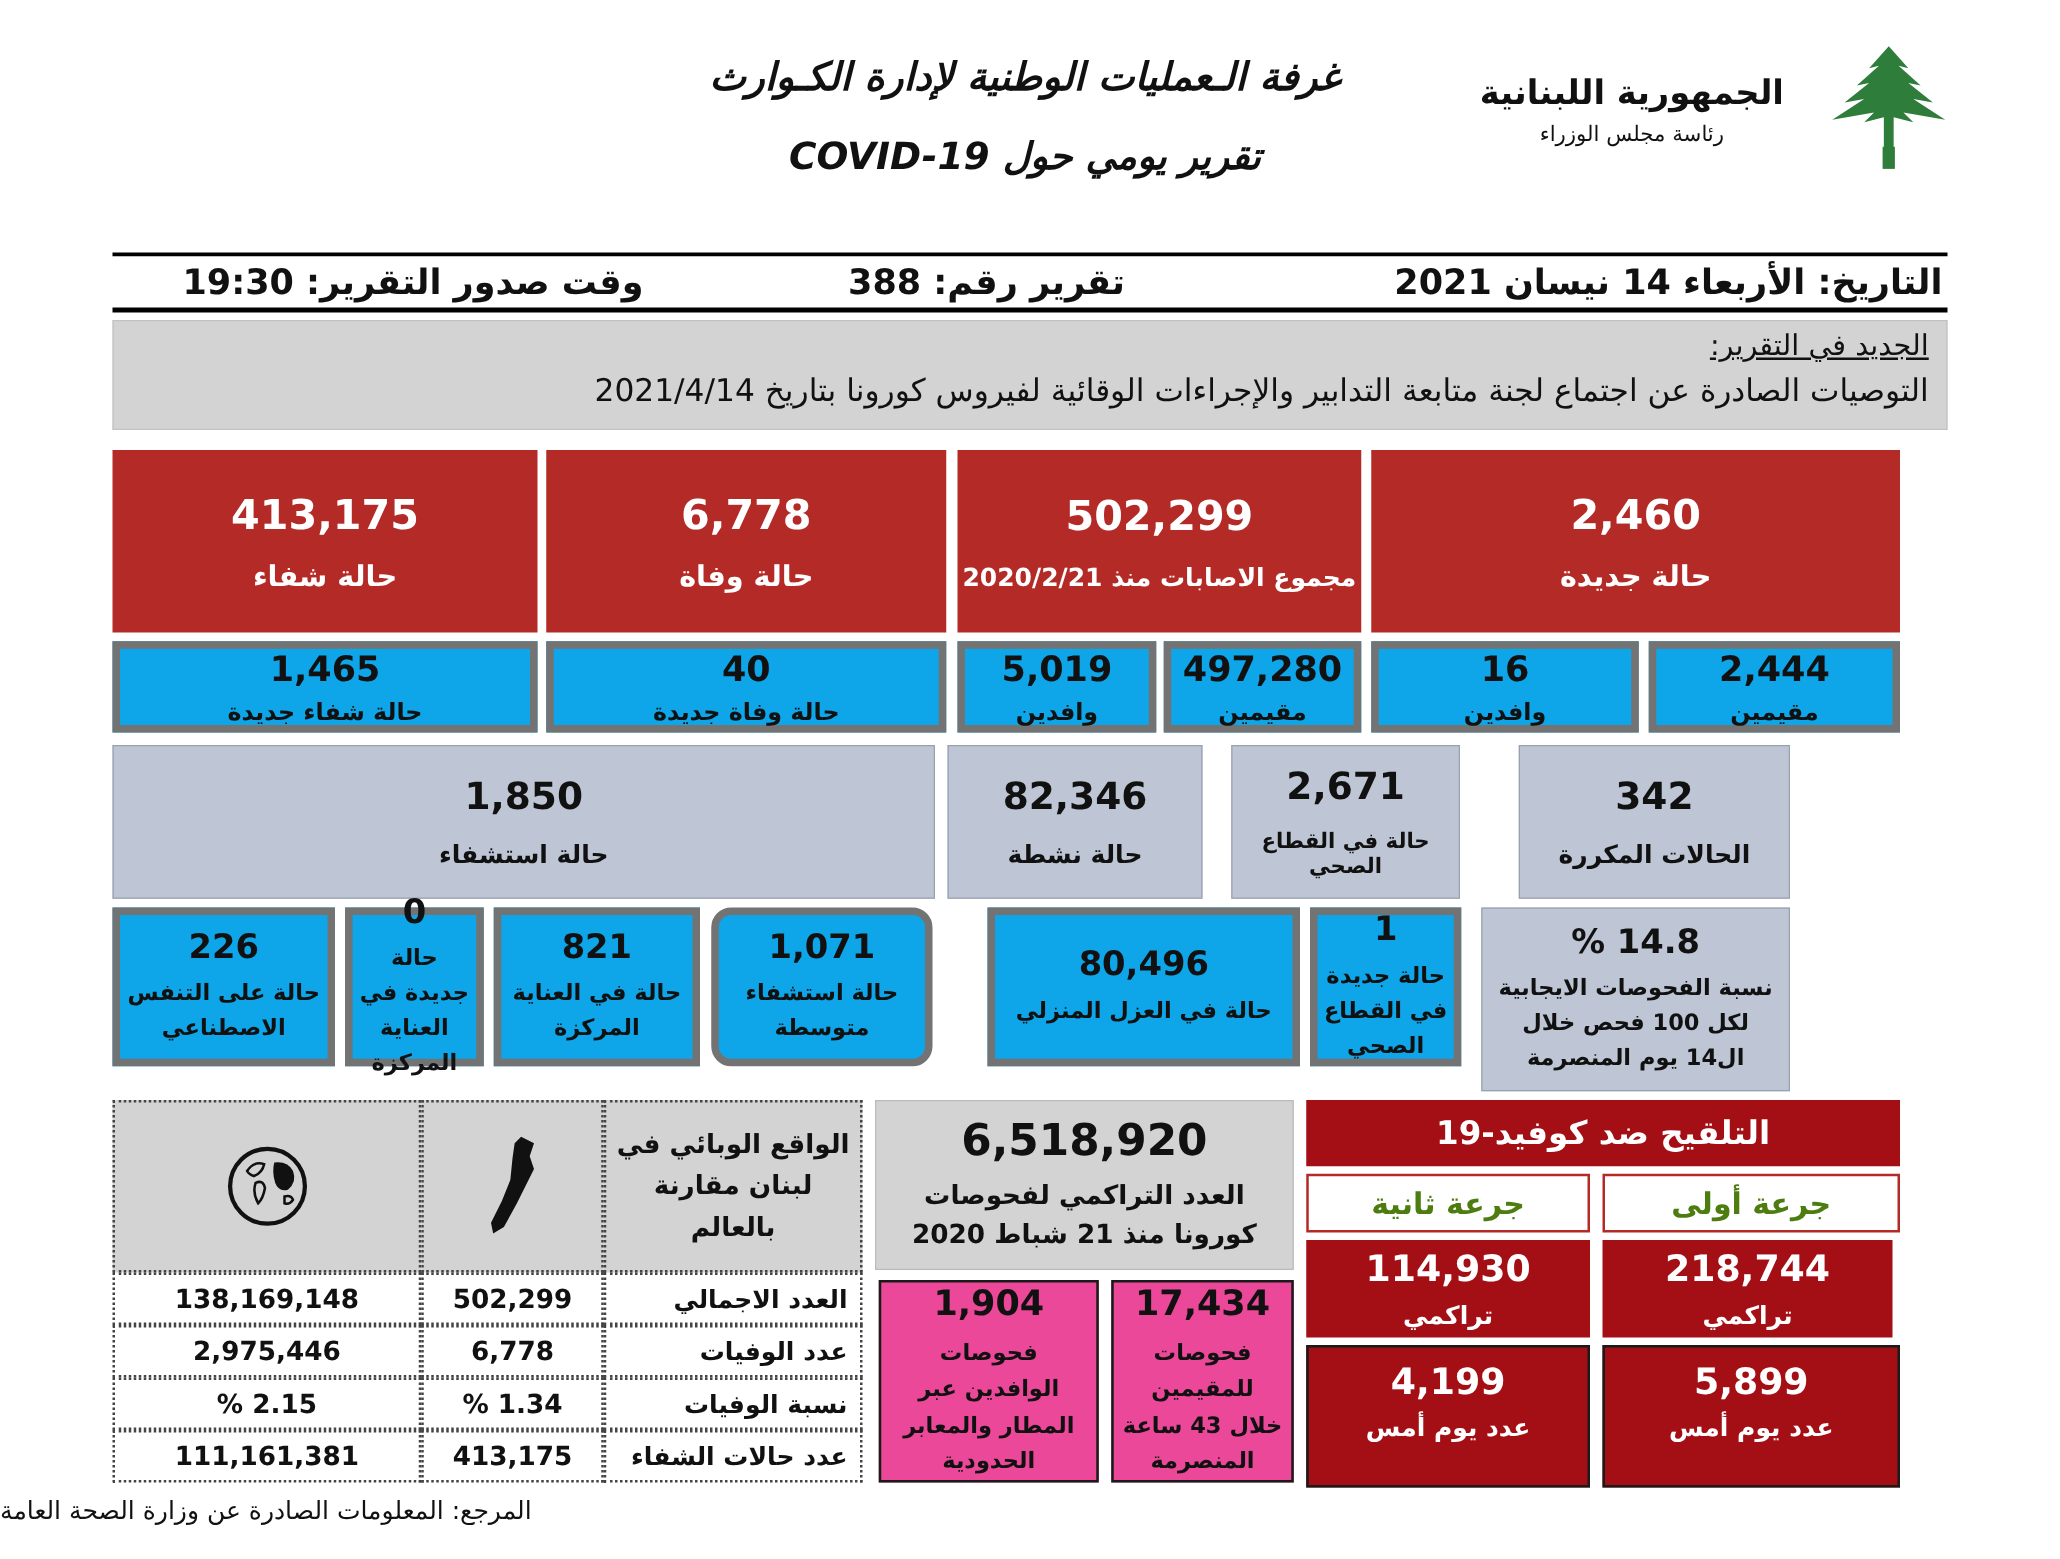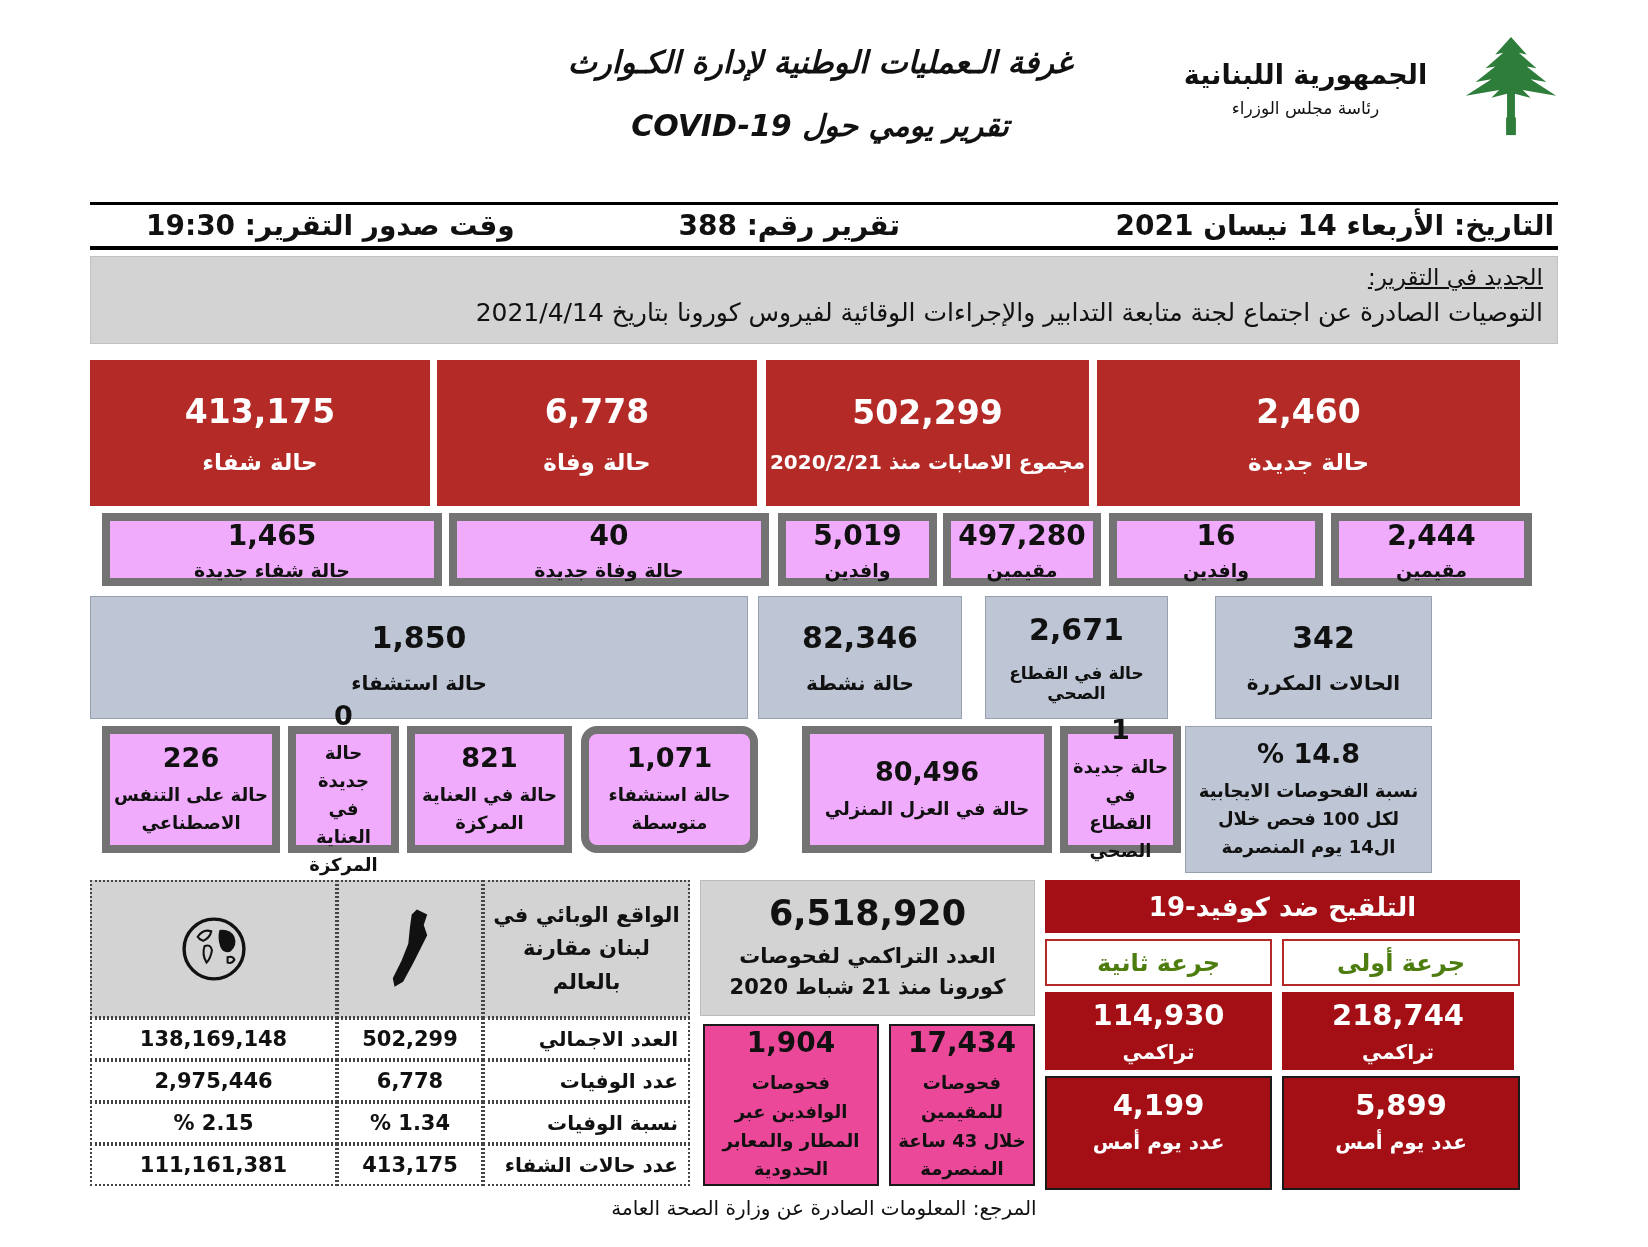--- a/index.html
+++ b/index.html
@@ -30,21 +30,21 @@
   .info-cell-time{flex:1.1;text-align:center;}
   
   #new-report{left:90px;top:256px;width:1468px;height:88px;background:var(--gray);border:1px solid #c2c2c2;padding:7px 14px;}
   .nr-head{font-size:23px;font-weight:normal;text-decoration:underline;}
   .nr-body{font-size:25px;margin-top:8px;}
   
   .stat-red{background:var(--stat-red);color:#fff;}
   .stat-red .v{font-size:33px;font-weight:bold;}
   .stat-red .l{font-size:23px;font-weight:bold;margin-top:18px;}
   .stat-red .l.small{font-size:20px;}
-  .stat-white{background:#f0abfc;border:8px solid #737373;margin-left:12px;}
+  .stat-white{background:#0ea5e9;border:6px solid #737373;}
   .stat-white .v{font-size:28px;font-weight:bold;}
   .stat-white .l{font-size:19px;font-weight:bold;margin-top:7px;}
   .stat-blue{background:var(--blue-gray);border:1px solid #98a1af;}
   .stat-blue .v{font-size:30px;font-weight:bold;}
   .stat-blue .l{font-size:20px;font-weight:bold;margin-top:16px;}
   .stat-sm .v{font-size:27px;font-weight:bold;}
   .stat-sm .l{font-size:18px;font-weight:bold;margin-top:8px;line-height:1.55;}
   
   #cmp-table{left:90px;top:880px;width:600px;display:grid;grid-template-columns:207px 146px 247px;grid-template-rows:138px 42px 42px 42px 42px;direction:rtl;}
   .cmp-cell{border:2px dotted #444;display:flex;align-items:center;justify-content:center;font-weight:bold;}
@@ -60,21 +60,21 @@
   .test-box .v{font-size:28px;font-weight:bold;}
   .test-box .l{font-size:18px;font-weight:bold;margin-top:10px;line-height:1.6;}
   
   #vax-header{left:1045px;top:880px;width:475px;height:53px;background:var(--vaccine-red);color:#fff;font-size:26px;font-weight:bold;}
   .dose-cell{background:#fff;border:2px solid var(--stat-red);font-size:24px;font-weight:bold;color:#4d7c0f;}
   .vax-red{background:var(--vaccine-red);color:#fff;}
   .vax-red .v{font-size:29px;font-weight:bold;}
   .vax-red .l{font-size:20px;font-weight:bold;margin-top:8px;}
   .vax-yest{border:2px solid #1a1a1a;justify-content:flex-start;padding-top:10px;}
   
-  #footer{left:0;top:1196px;width:1648px;text-align:center;font-size:20px;}
+  #footer{left:0;top:1196px;width:1648px;text-align:left;font-size:20px;}
 </style>
 </head>
 <body>
 
 <div id="page">
 
   <div class="abs" id="title-block">
     <div class="title-l1">غرفة الـعمليات الوطنية لإدارة الكـوارث</div>
     <div class="title-l2">تقرير يومي حول COVID-19</div>
   </div>

